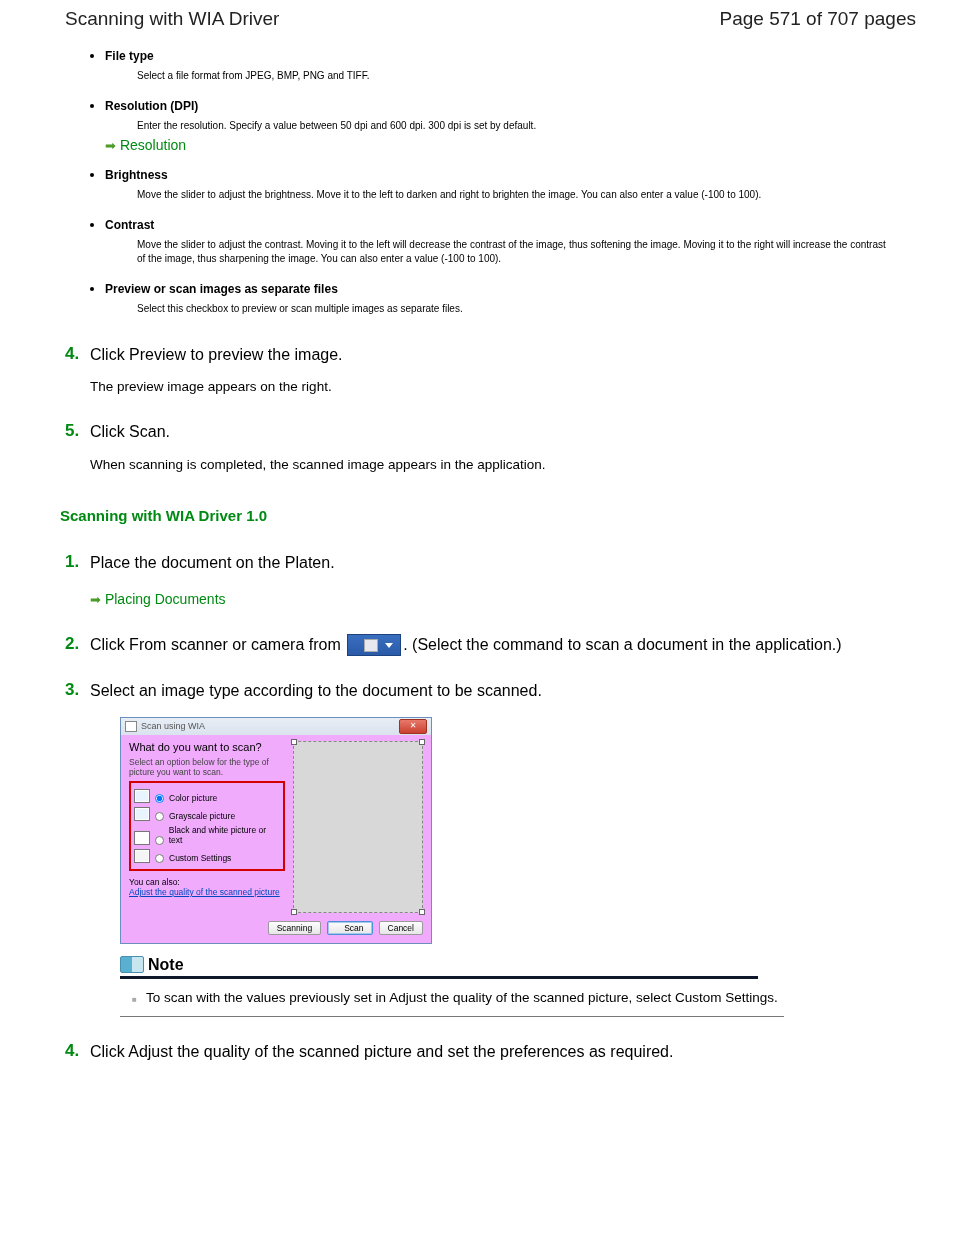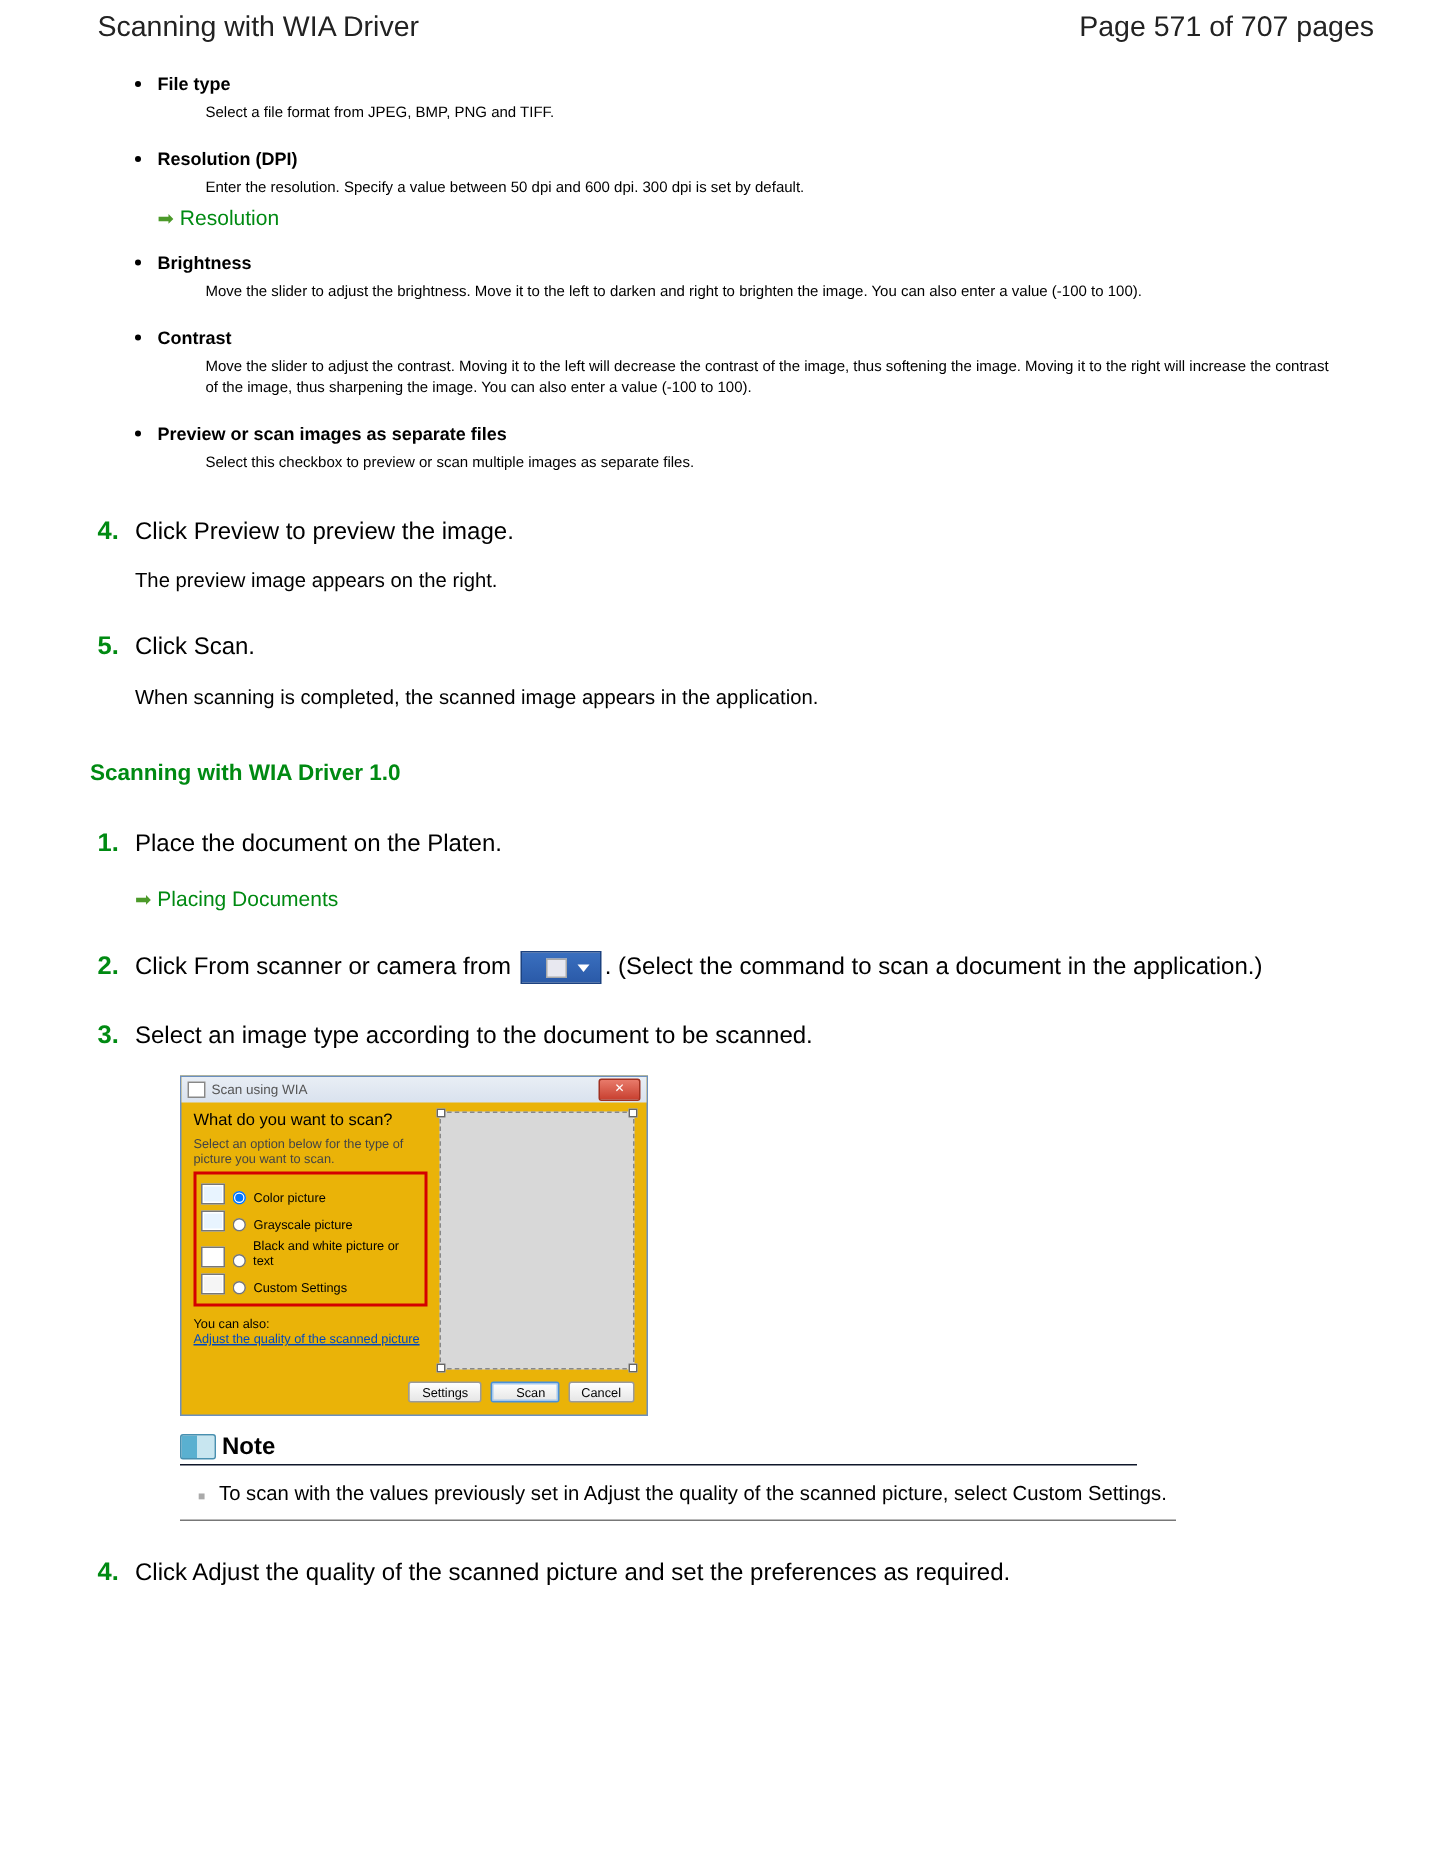--- a/index.html
+++ b/index.html
@@ -119,21 +119,21 @@
     border-right: 4px solid transparent;
     border-top: 5px solid #fff;
   }
   
   .dlg {
     width: 310px;
     border: 1px solid #6b8fbf;
     margin: 14px 0 12px 30px;
     font-family: "Segoe UI", Tahoma, sans-serif;
     font-size: 9.5px;
-    background: #eab308;
+    background: #f0abfc;
     box-shadow: 0 0 0 0;
   }
   .dlg-title {
     background: linear-gradient(#e9eef5, #d9e2ee);
     height: 17px;
     display: flex;
     align-items: center;
     justify-content: space-between;
     padding: 0 4px;
     font-size: 9px;
@@ -191,21 +191,21 @@
     padding: 0 8px 8px 8px;
   }
   .dlg-btns button {
     font-size:8.5px; padding:1px 8px; background:linear-gradient(#fefefe,#e6e6e6);
     border:1px solid #9a9a9a; border-radius:2px;
   }
   .dlg-btns button.def { border:1px solid #4a90d9; box-shadow:0 0 0 1px #a6c8ec inset;padding-left:16px;}
   
   .note-head {
     display:flex; align-items:center; gap:4px;
-    border-bottom:1px solid #0f172a; margin:4px 0 6px 30px; width:638px;
+    border-bottom:3px solid #0f172a; margin:4px 0 6px 30px; width:638px;
     padding-bottom:2px;
   }
   .note-head .nicon {
     width:22px; height:15px;
     background: linear-gradient(90deg,#5ab0d0 48%, #c8e6f0 48%);
     border:1px solid #4890b0;
     border-radius:2px;
   }
   .note-head .ntxt { font-weight:bold; font-size:16px; }
   .note-body {
@@ -328,21 +328,21 @@
               <span>You can also:</span><br>
               <a href="#">Adjust the quality of the scanned picture</a>
             </div>
           </div>
           <div class="dlg-right">
             <span class="bl"></span>
               <span class="br"></span>
           </div>
         </div>
         <div class="dlg-btns">
-          <button>Settings</button>
+          <button>Scanning</button>
           <button class="def">Scan</button>
           <button>Cancel</button>
         </div>
       </div>
 
       <div class="note-head">
         <span class="nicon"></span>
         <span class="ntxt">Note</span>
       </div>
       <div class="note-body">To scan with the values previously set in Adjust the quality of the scanned picture, select Custom Settings.</div>

